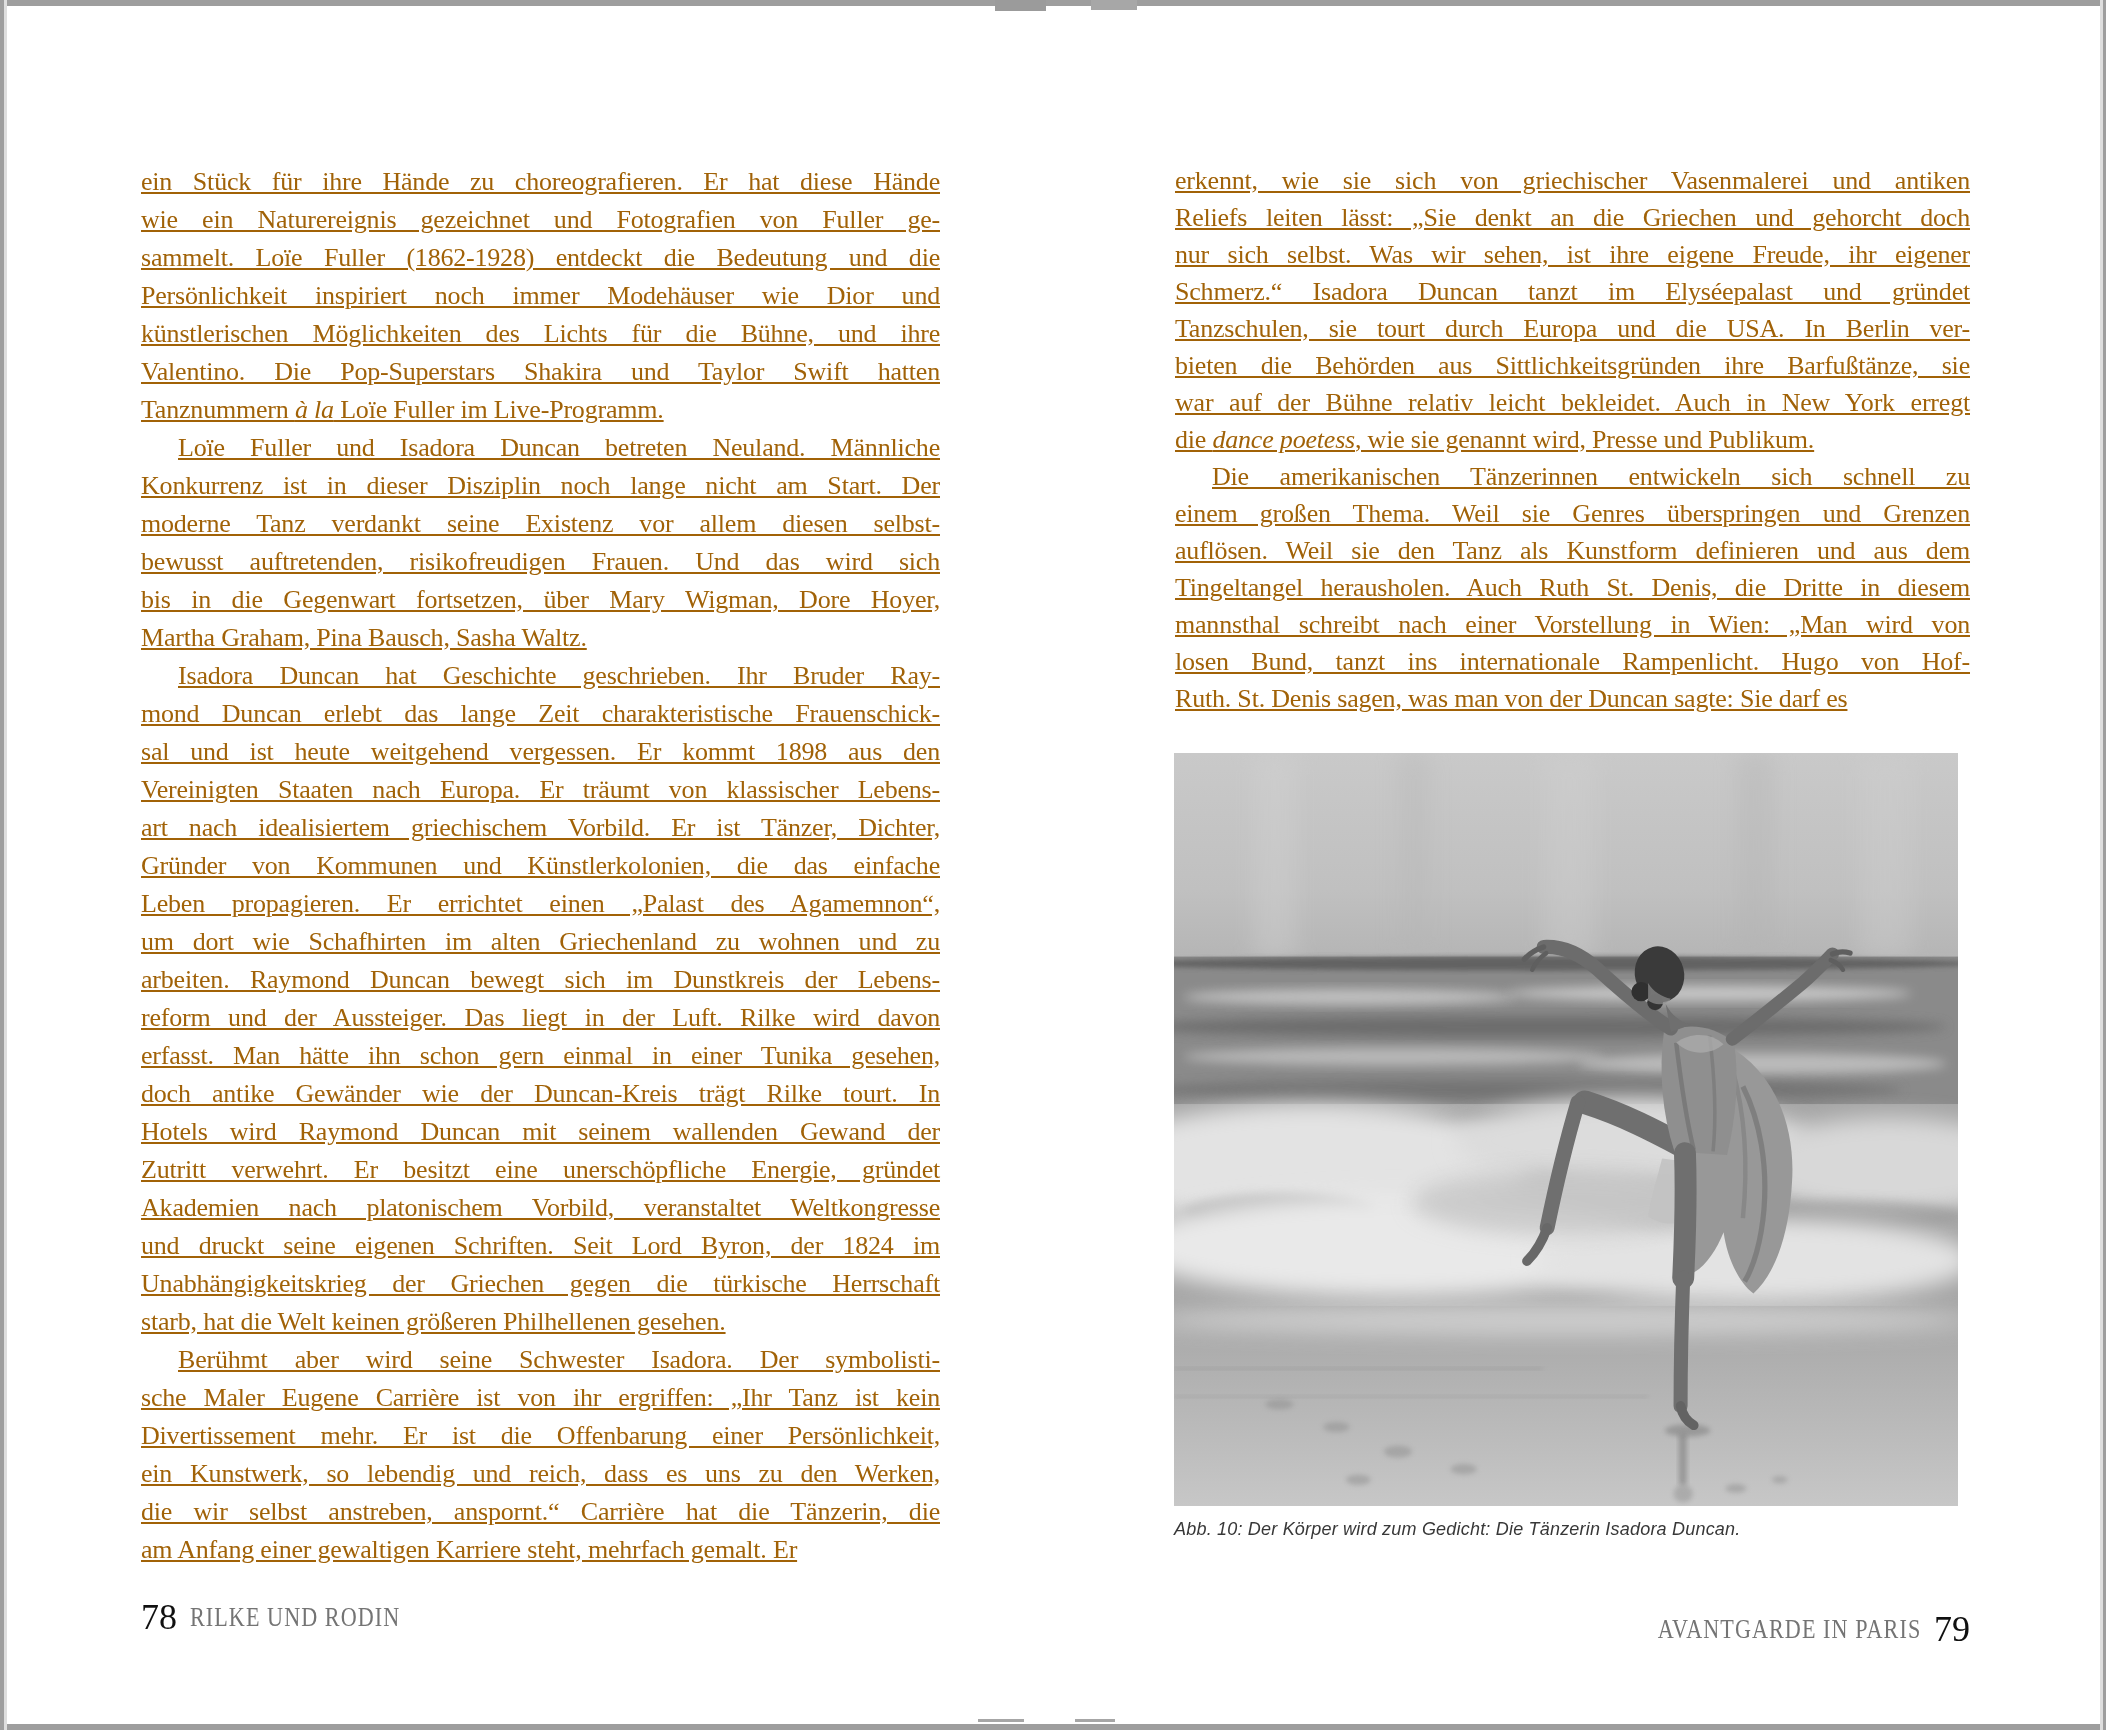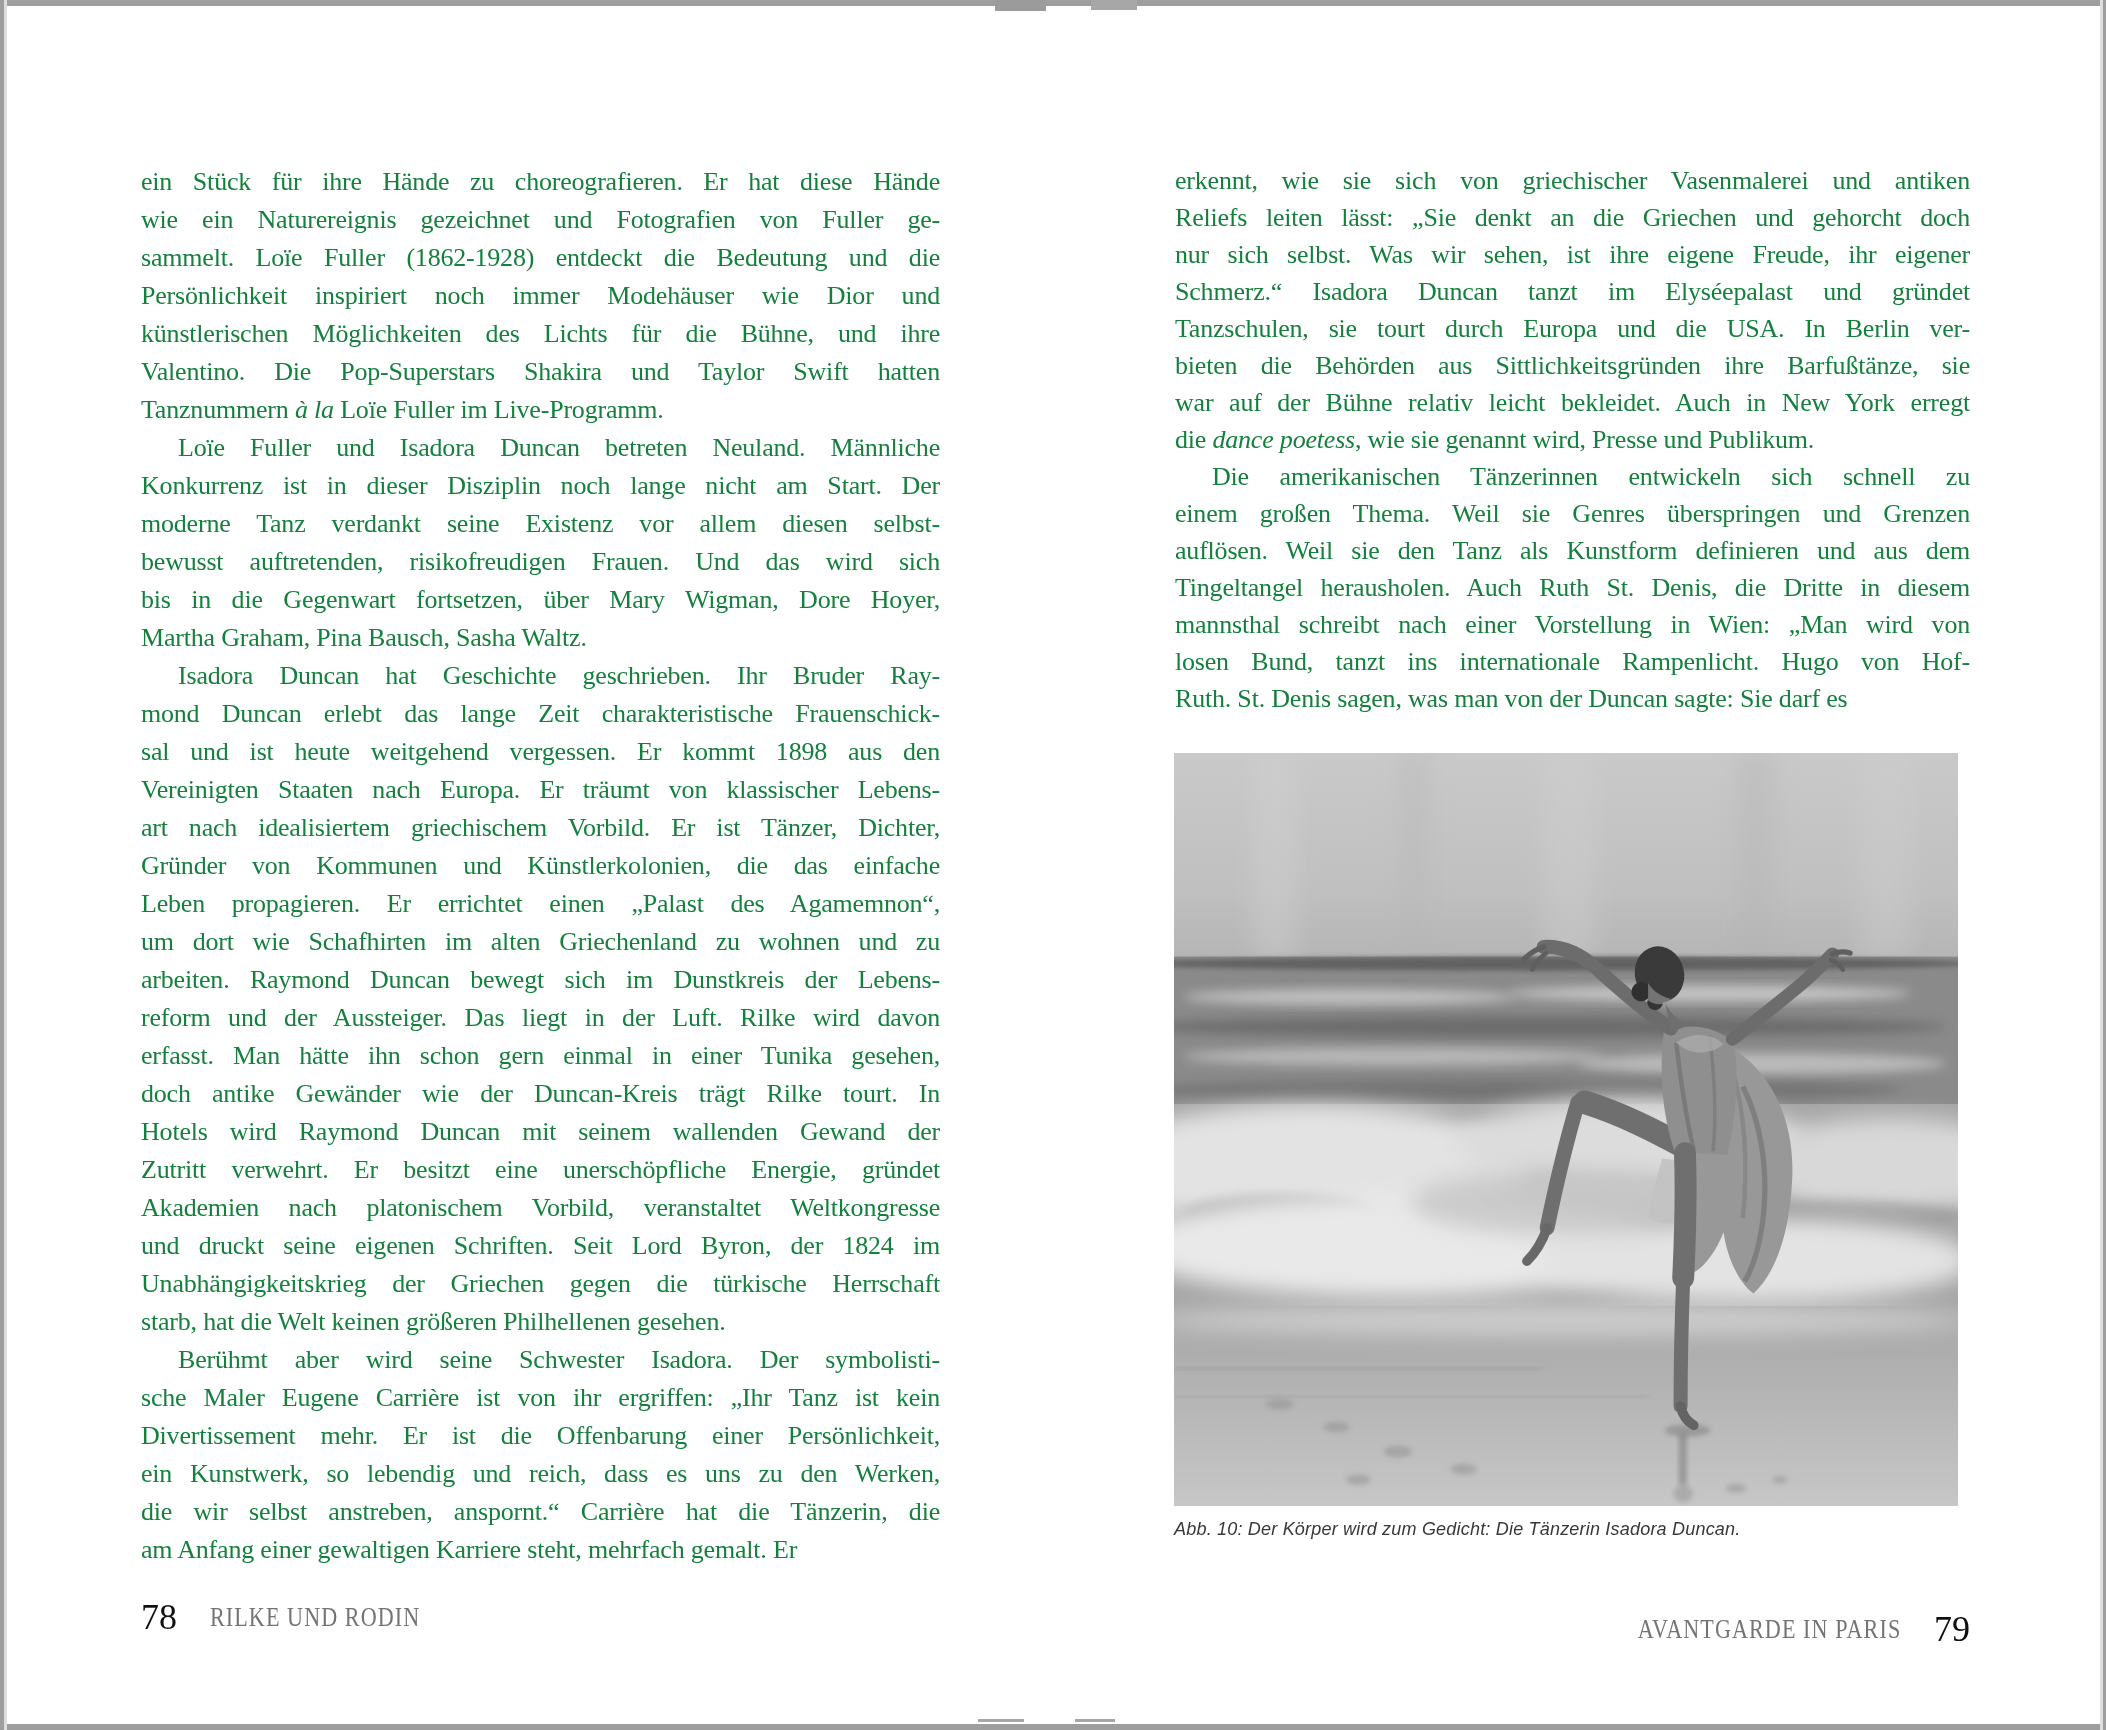--- a/index.html
+++ b/index.html
@@ -16,39 +16,39 @@
   .edge-right{left:2102px;top:0;width:4.4px;height:1730px;}
   .edge-left-inner{left:4.4px;top:0;width:2.6px;height:1730px;background:#dedede;}
   .edge-right-inner{left:2100px;top:0;width:2.6px;height:1730px;background:#dedede;}
   .tab{position:absolute;background:#9b9b9b;}
   .tab-top-1{left:995px;top:0;width:51px;height:11.4px;}
   .tab-top-2{left:1091px;top:0;width:46px;height:9.7px;background:#a7a7a7;}
   .tab-bottom-1{left:978px;top:1719px;width:46px;height:2.6px;background:#a6a6a6;}
   .tab-bottom-2{left:1075px;top:1719px;width:40px;height:2.6px;background:#a6a6a6;}
 
   
-  .textcol{position:absolute;color:#15803d;letter-spacing:-0.2px;}
+  .textcol{position:absolute;color:#a16207;letter-spacing:-0.2px;text-decoration:underline;}
   .textcol-left{left:141px;top:163px;width:799px;font-size:26px;line-height:38px;}
   .textcol-right{left:1175px;top:162px;width:795px;font-size:26px;line-height:37px;}
   .line{text-align:justify;text-align-last:justify;}
   .line.last{text-align-last:left;}
   .line.indent{text-indent:37px;}
   .line i{font-style:italic;}
 
   
   figure.photo{position:absolute;left:1174px;top:753px;width:784px;height:753px;margin:0;padding:0;}
   figure.photo svg{display:block;}
   figcaption.caption{
     position:absolute;left:1174px;top:1519px;width:795px;
     font-family:"Liberation Sans","DejaVu Sans",sans-serif;
     font-style:italic;font-size:18px;color:#383838;letter-spacing:0.2px;
   }
 
   
-  .footer{position:absolute;display:flex;align-items:flex-start;gap:33px;}
+  .footer{position:absolute;display:flex;align-items:flex-start;gap:13px;}
   .footer-left{left:141px;top:1598px;}
   .footer-right{left:1175px;top:1598px;width:795px;justify-content:flex-end;margin-top:12px;}
   .folio{font-size:36px;color:#101010;line-height:39px;}
   .running-title{
     font-size:27px;color:#747474;letter-spacing:1.3px;line-height:39px;
     display:inline-block;transform:scaleX(0.82);
   }
   .footer-left .running-title{transform-origin:left center;}
   .footer-right .running-title{transform-origin:right center;}
 </style>

